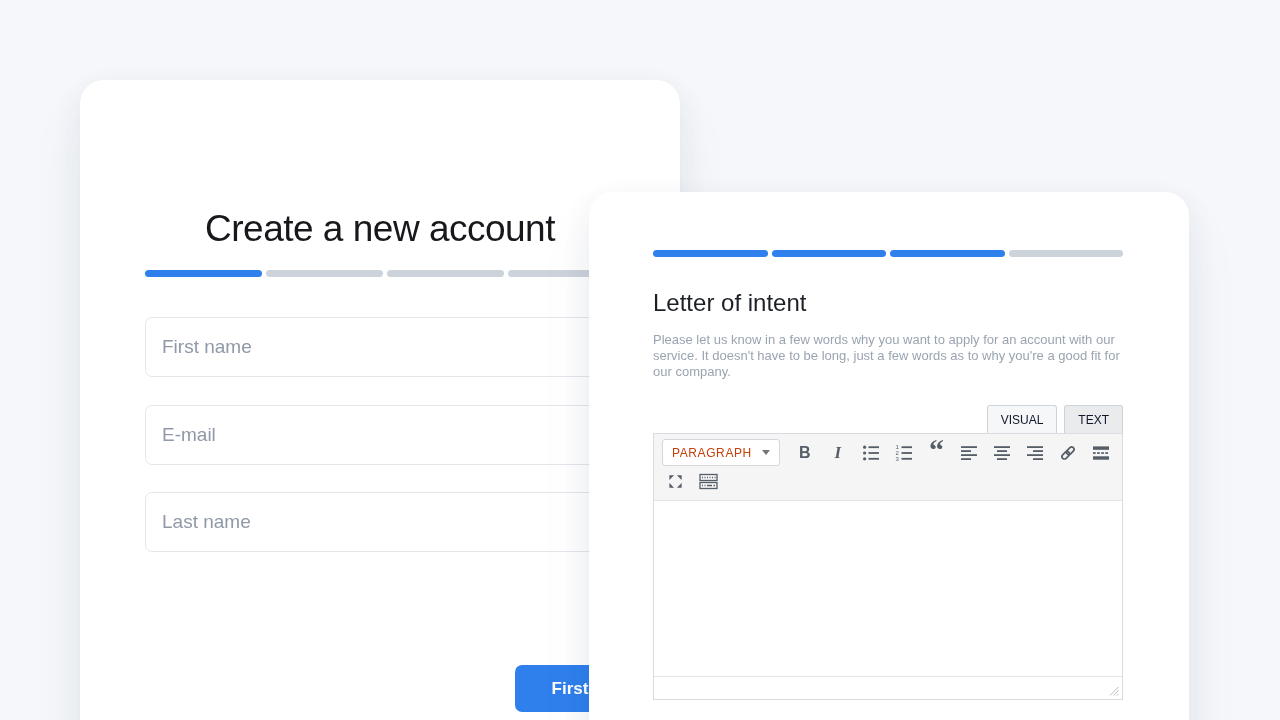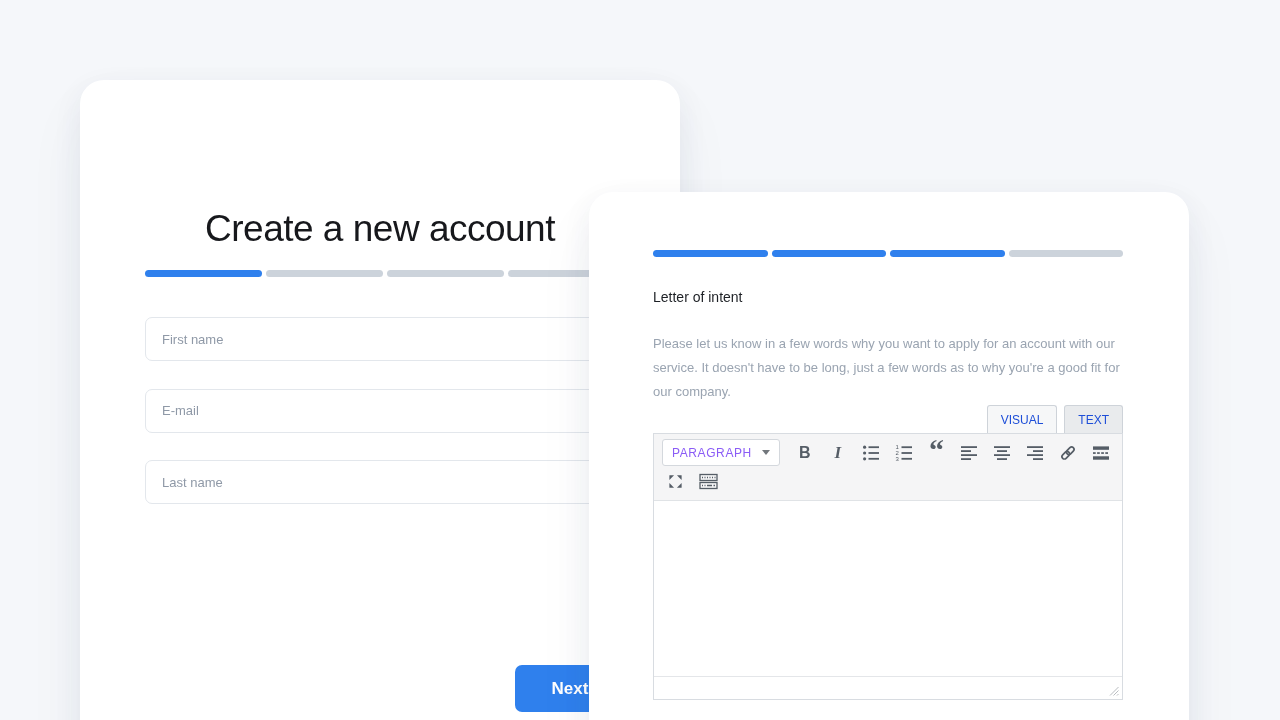--- a/index.html
+++ b/index.html
@@ -28,58 +28,58 @@
     color:#17181c;
   }
   .progress { position:absolute; display:flex; gap:4px; height:7px; }
   .progress .seg { flex:1; background:#ccd3db; border-radius:4px; }
   .progress .seg.filled { background:#2f80ed; }
   .progress-left  { top:190px; left:65px; width:480px; }
   .progress-right { top:58px;  left:64px; width:470px; }
 
   .signup-form { position:absolute; top:237px; left:65px; width:480px; }
   .field {
-    display:block; width:480px; height:44px;
+    display:block; width:480px; height:60px;
     margin-bottom:27.5px;
     border:1px solid #e3e7ec; border-radius:7px;
     background:#fff;
     padding:16px 16px;
-    font-size:13px; color:#3b4452;
+    font-size:19px; color:#3b4452;
     font-family:"Liberation Sans", sans-serif;
     outline:none;
   }
   .field::placeholder { color:#8f99a7; opacity:1; }
 
   .btn-row { position:absolute; top:585px; left:65px; width:480px; display:flex; justify-content:flex-end; }
   .next-btn {
     width:110px; height:47px;
     background:#2f80ed; color:#ffffff;
     border:none; border-radius:7px;
     font-size:17px; font-weight:700;
     font-family:"Liberation Sans", sans-serif;
     cursor:pointer;
   }
 
   
   .letter-title {
     position:absolute; top:97px; left:64px;
-    font-size:14px; font-weight:500; color:#1d2025;
+    font-size:24px; font-weight:500; color:#1d2025;
   }
   .letter-desc {
     position:absolute; top:140px; left:64px; width:470px;
-    font-size:13px; line-height:24px; color:#9aa4b1;
+    font-size:13px; line-height:16px; color:#9aa4b1;
   }
 
   .tabs {
     position:absolute; top:213px; left:64px; width:470px;
     display:flex; justify-content:flex-end; gap:7px;
   }
   .tab {
     height:28px; padding:0 13px;
-    font-size:12px; color:#1d4ed8;
+    font-size:12px; color:#0f172a;
     font-family:"Liberation Sans", sans-serif;
     border:1px solid #ced3d9; border-bottom:none;
     border-radius:3px 3px 0 0;
     background:#e9ebed;
     cursor:pointer;
   }
   .tab.active { background:#f6f7f8; }
 
   .editor {
     position:absolute; top:241px; left:64px;
@@ -94,21 +94,21 @@
   .tb {
     width:26px; height:26px;
     display:flex; align-items:center; justify-content:center;
     background:transparent; border:none; cursor:pointer;
     color:#555d66;
   }
   .dd {
     display:flex; align-items:center; gap:10px;
     height:27px; padding:0 9px;
     background:#ffffff; border:1px solid #d4d8dd; border-radius:3px;
-    font-size:12px; letter-spacing:0.6px; color:#8b5cf6;
+    font-size:12px; letter-spacing:0.6px; color:#c2410c;
     font-family:"Liberation Sans", sans-serif;
     cursor:pointer; margin-right:5px;
   }
   .caret {
     width:0; height:0; display:inline-block;
     border-left:4px solid transparent; border-right:4px solid transparent;
     border-top:5px solid #72777c;
   }
   .g-bold   { font-size:16px; font-weight:800; color:#555d66; }
   .g-italic { font-size:17px; font-weight:700; font-style:italic; font-family:"Liberation Serif", serif; color:#555d66; }
@@ -138,21 +138,21 @@
         <div class="seg"></div>
       </div>
 
     <div class="signup-form">
       <input class="field" type="text" placeholder="First name" style="">
       <input class="field" type="text" placeholder="E-mail" style="">
       <input class="field" type="text" placeholder="Last name" style="">
     </div>
 
     <div class="btn-row">
-      <button class="next-btn">Next</button>
+      <button class="next-btn">First</button>
     </div>
   </section>
 
   <section class="card card-right">
     <div class="progress progress-right">
         <div class="seg filled"></div>
         <div class="seg filled"></div>
         <div class="seg filled"></div>
         <div class="seg"></div>
       </div>

